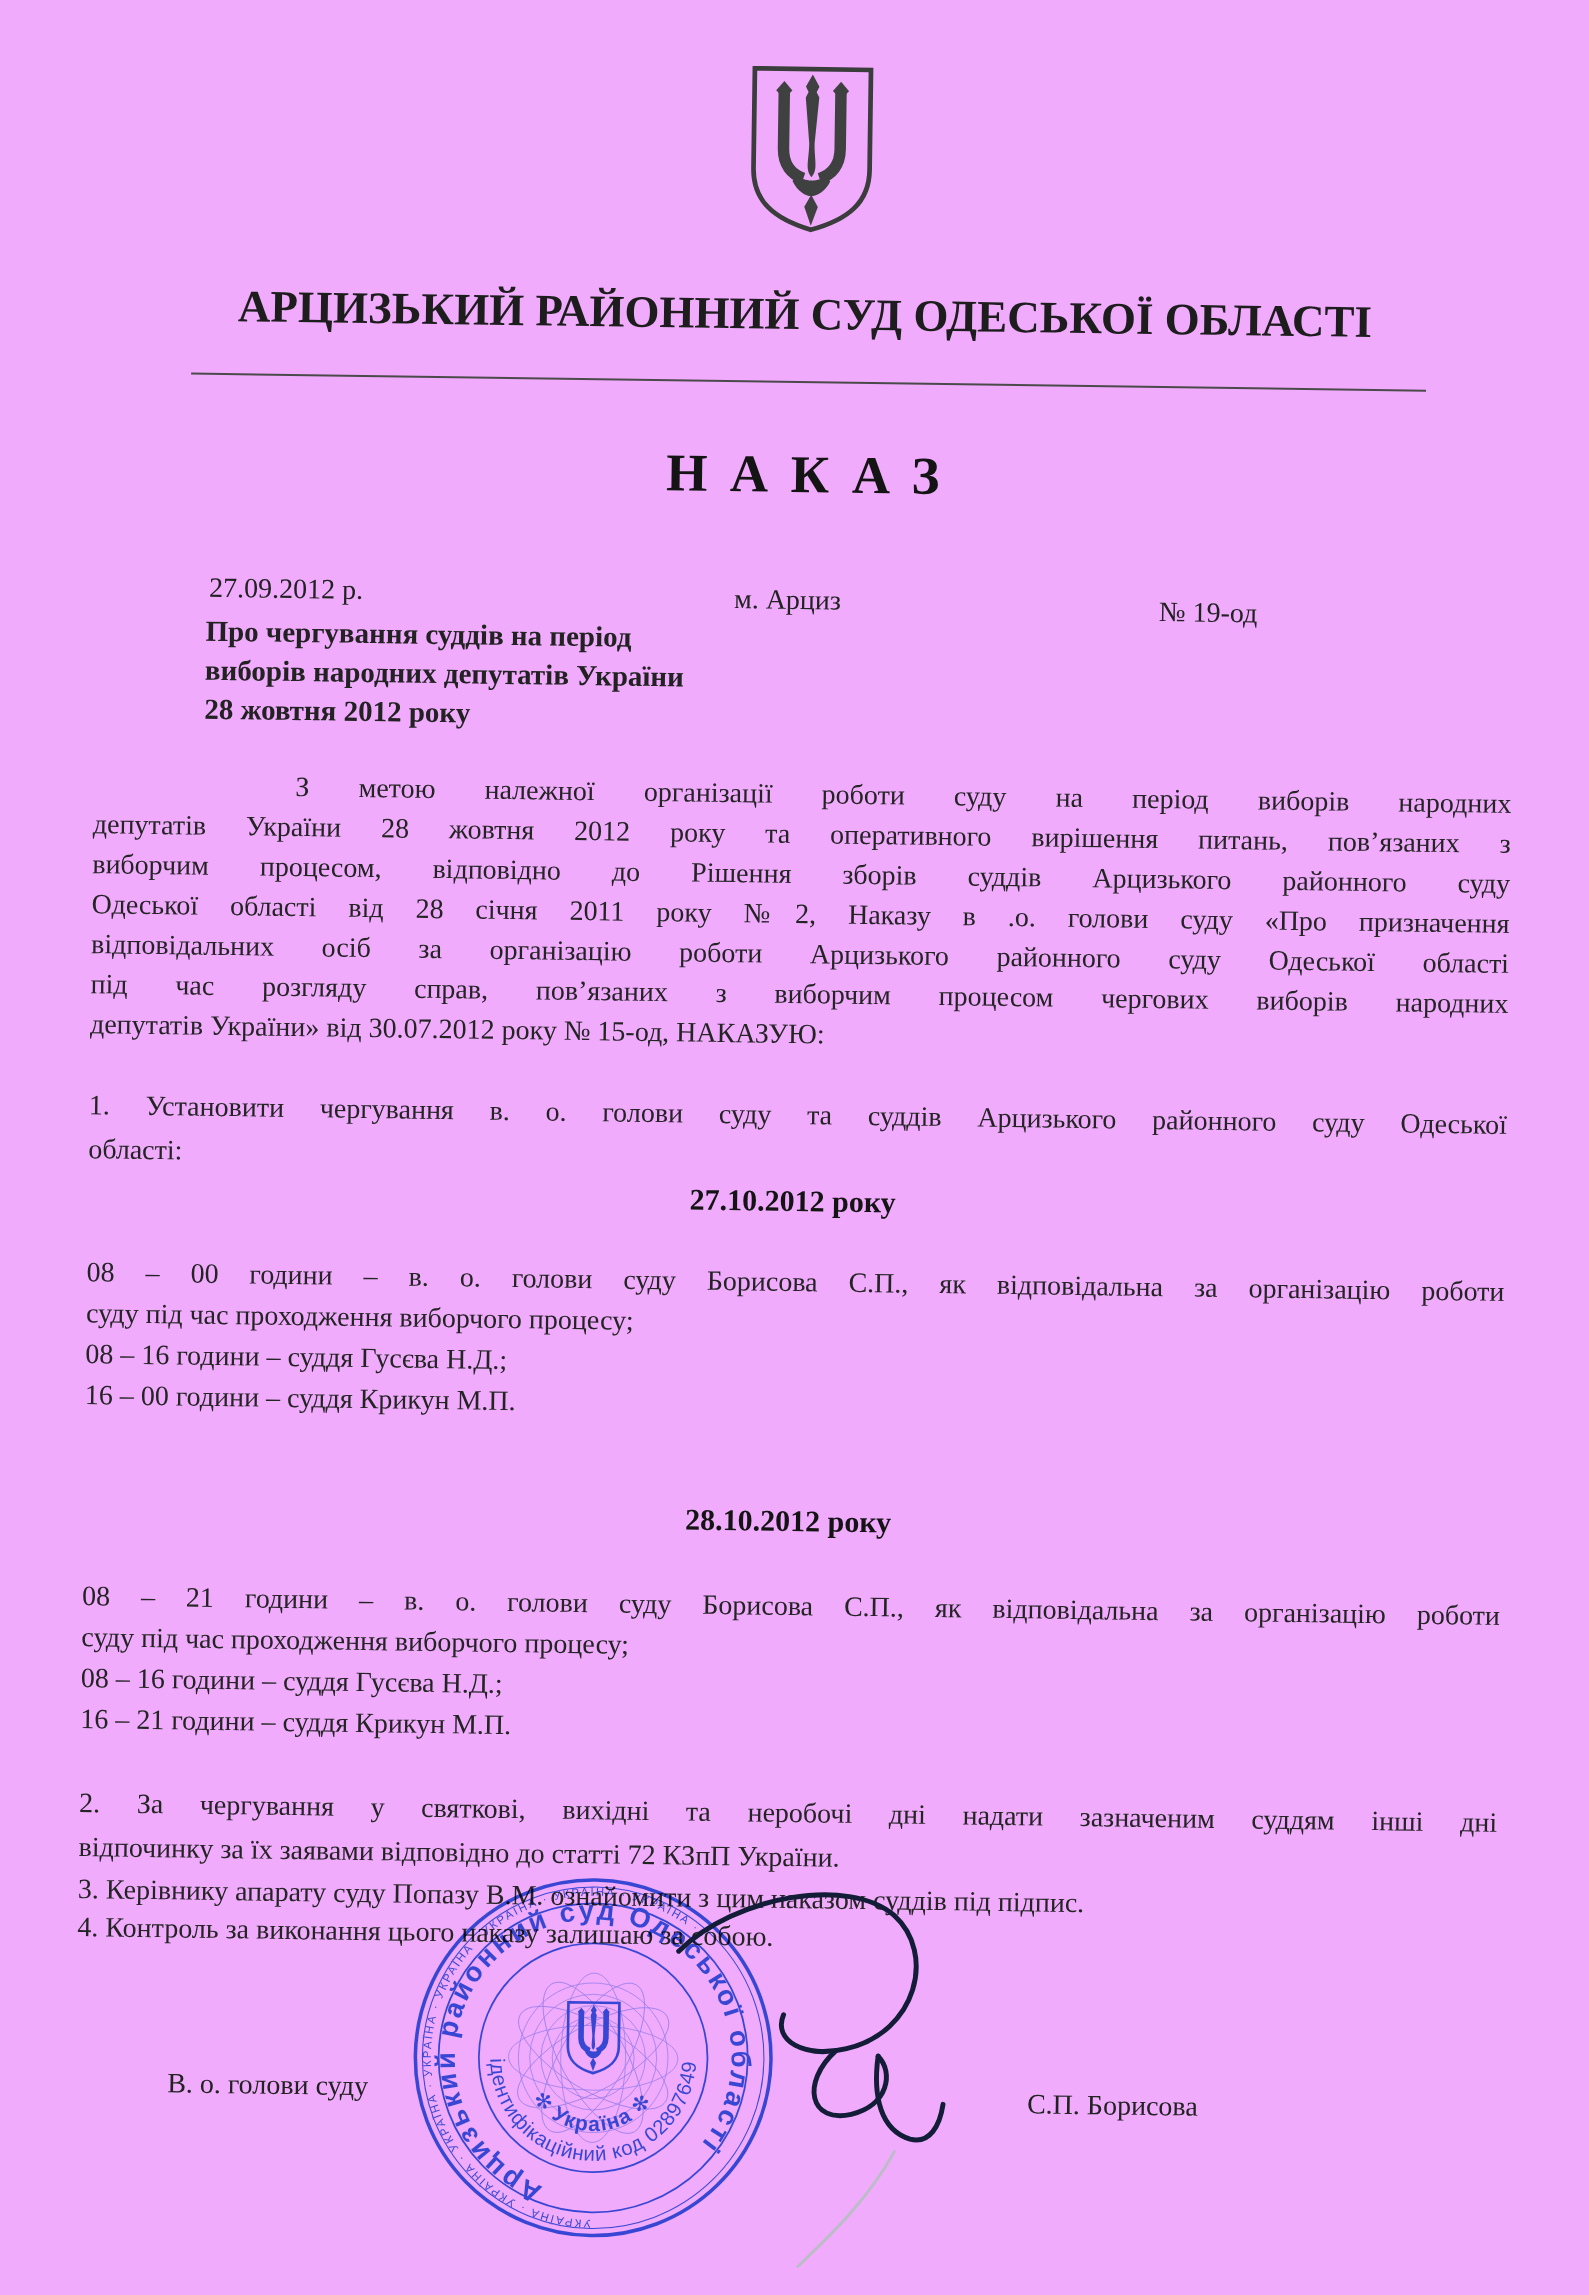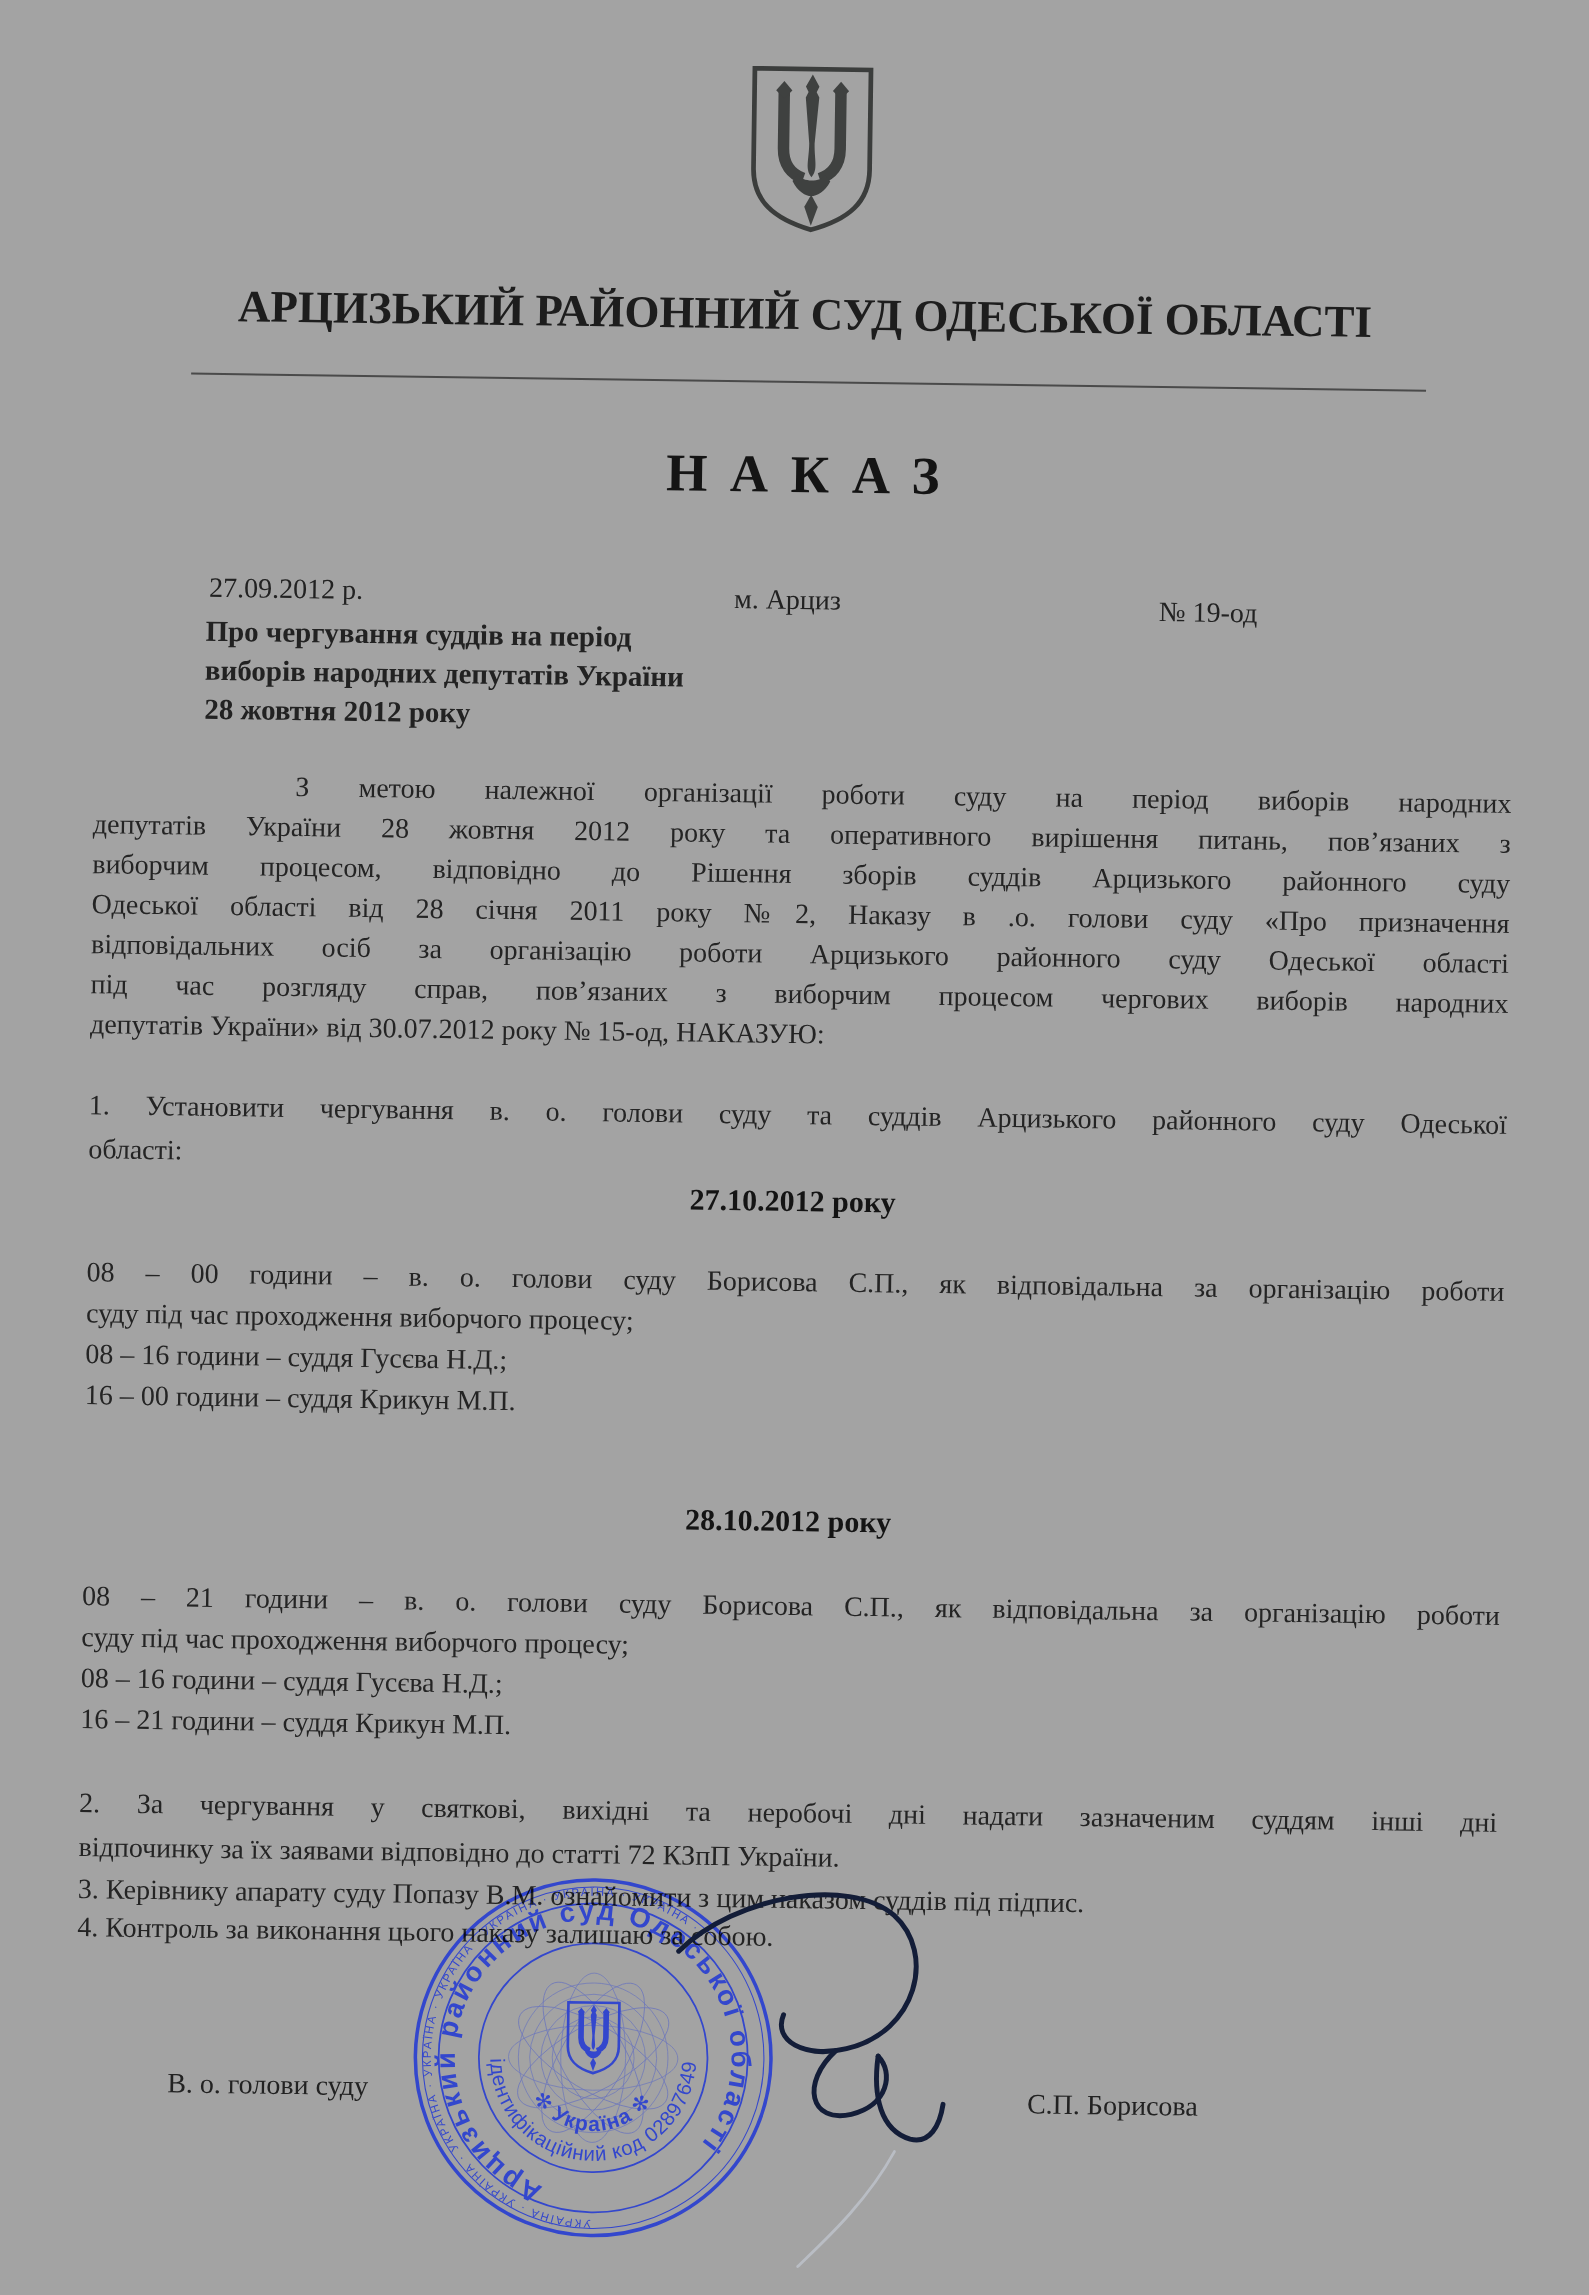--- a/index.html
+++ b/index.html
@@ -1,17 +1,17 @@
 <!DOCTYPE html>
 <html style="font-size:11.3px"><head>
 <meta charset="utf-8">
 <style>
   html,body{margin:0;padding:0;background:#ffffff;}
   .page{
-    position:relative;width:1590px;height:2295px;background:#a3a3a3;
+    position:relative;width:1590px;height:2295px;background:#f0abfc;
     font-family:"Liberation Serif","DejaVu Serif",serif;color:#222;
     overflow:hidden;
   }
   .tilt{position:absolute;inset:0;transform:rotate(0.8deg);transform-origin:50% 45%;}
   .abs{position:absolute;}
   .emblem{left:732px;top:61px;width:135px;height:178px;}
   .court-name{
     left:0;top:288px;width:1590px;text-align:center;
     font-size:45px;font-weight:bold;white-space:nowrap;letter-spacing:0px;color:#1d1d1d;
   }

